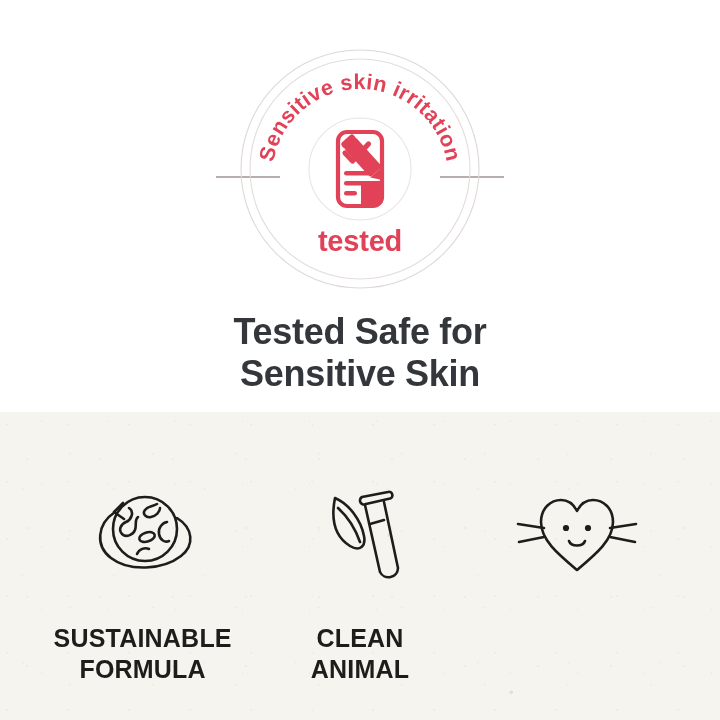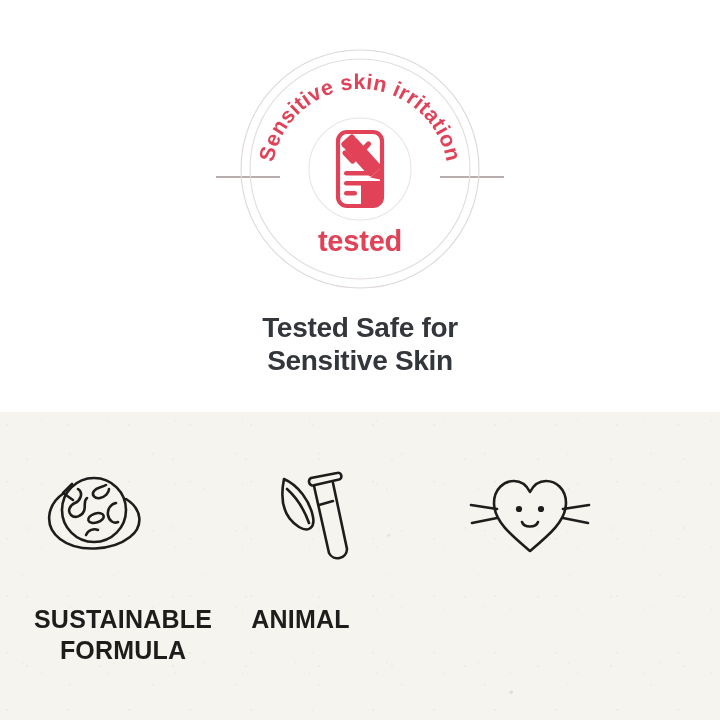--- a/index.html
+++ b/index.html
@@ -57,21 +57,21 @@
     height: 2px;
     background: #b9aeae;
   }
   .tick-left  { left: 216px;  width: 64px; }
   .tick-right { left: 440px;  width: 64px; }
 
   .badge-caption {
     margin-top: 22px;
     text-align: center;
     color: #33363a;
-    font-size: 28px;
+    font-size: 36px;
     font-weight: bold;
     line-height: 1.18;
     letter-spacing: -0.3px;
   }
   .badge-caption .line { display: block; }
 
   
   .bottom-section {
     position: relative;
     width: 720px;
@@ -104,21 +104,22 @@
     width: 720px;
     height: 308px;
     padding: 0 34px;
     align-items: flex-start;
   }
 
   .feature {
     flex: 1 1 0;
     display: flex;
     flex-direction: column;
-    align-items: flex-start;
+    align-items: center;
+    margin-top: 19px;
   }
 
   .feature-icon {
     margin-top: 55px;
     height: 95px;
     display: flex;
     align-items: center;
     justify-content: center;
   }
 
@@ -225,20 +226,21 @@
 
             <path d="M 33 14 C 29 34 32 52 48 62 C 58 68 64 62 62 52 C 59 36 47 20 33 14 Z"></path>
             <path d="M 36 24 C 45 32 53 44 58 58"></path>
 
             <path d="M 63 21 L 78 88 A 9.5 9.5 0 0 0 96 84 L 82 18"></path>
             <path d="M 60 13 L 86 8 A 3.4 3.4 0 0 1 88 14.6 L 64 20 A 3.4 3.4 0 0 1 60 13 Z"></path>
             <path d="M 68 40 L 82 36"></path>
           </svg>
         </div>
         <div class="feature-label">
+          <span class="line">CLEAN</span>
           <span class="line">ANIMAL</span>
         </div>
       </div>
 
       <div class="feature">
         <div class="feature-icon">
           <svg width="122" height="100" viewBox="0 0 122 100" fill="none" stroke="#1d1d1b" stroke-width="2.6" stroke-linecap="round" stroke-linejoin="round">
 
             <path d="M 61 86
                      C 42 70 25 56 25 38

